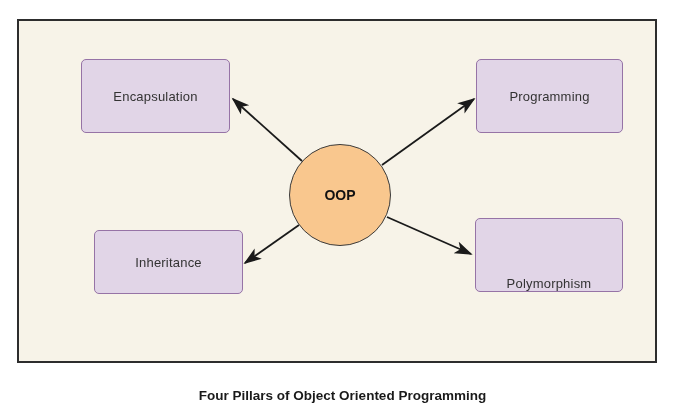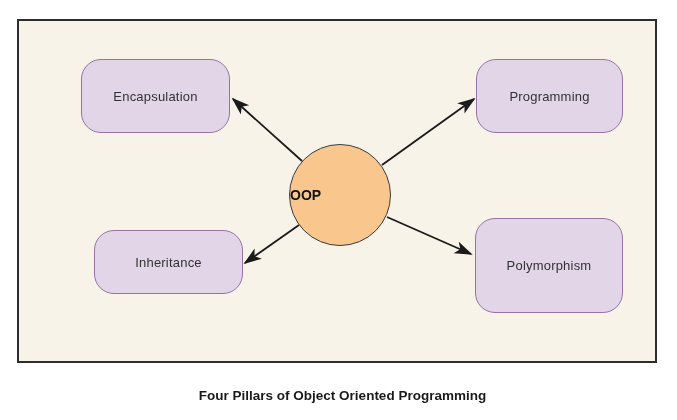--- a/index.html
+++ b/index.html
@@ -32,43 +32,43 @@
     width:640px; height:344px;
     box-sizing:border-box;
     background:var(--panel-bg);
     border:2px solid var(--panel-border);
   }
   .node{
     position:absolute;
     box-sizing:border-box;
     background:var(--node-fill);
     border:1.5px solid var(--node-border);
-    border-radius:20px;
+    border-radius:5px;
     display:flex;
     align-items:center;
     justify-content:center;
     font-size:13px;
     color:var(--node-text);
     letter-spacing:0.2px;
   }
   .node-encapsulation{ left:62px;  top:38px;  width:149px; height:74px; }
   .node-abstraction  { left:457px; top:38px;  width:147px; height:74px; }
   .node-inheritance  { left:75px;  top:209px; width:149px; height:64px; }
-  .node-polymorphism { left:456px; top:197px; width:148px; height:95px; }
+  .node-polymorphism { left:456px; top:197px; width:148px; height:74px;align-items:flex-end; }
   .center-node{
     position:absolute;
     left:270px; top:123px;
     width:102px; height:102px;
     box-sizing:border-box;
     background:var(--center-fill);
     border:1.5px solid var(--center-border);
     border-radius:50%;
     display:flex;
     align-items:center;
-    justify-content:flex-start;
+    justify-content:center;
     font-size:14px;
     font-weight:bold;
     color:#111;
   }
   .edges{
     position:absolute;
     left:0; top:0;
     width:640px; height:344px;
     pointer-events:none;
   }

